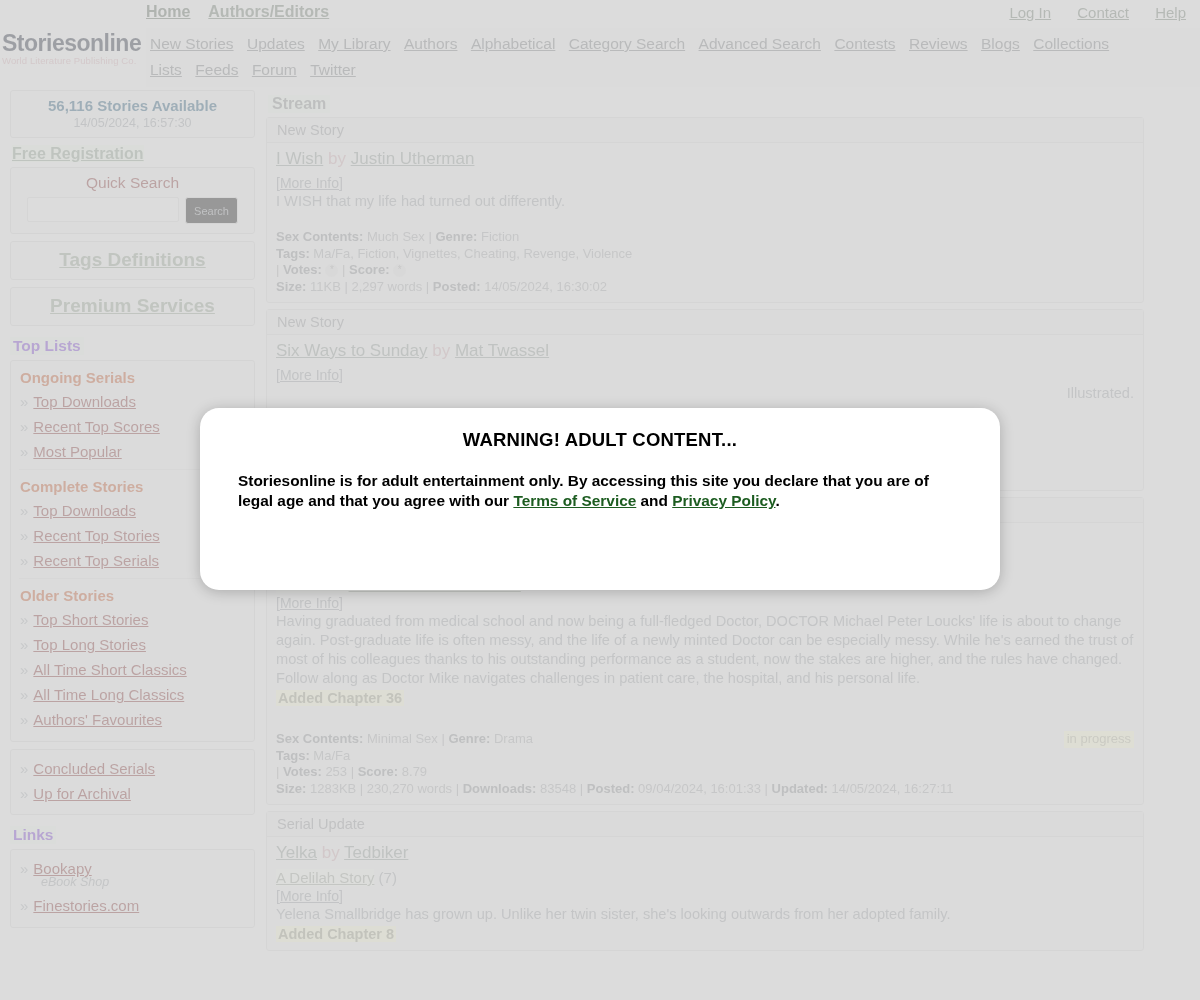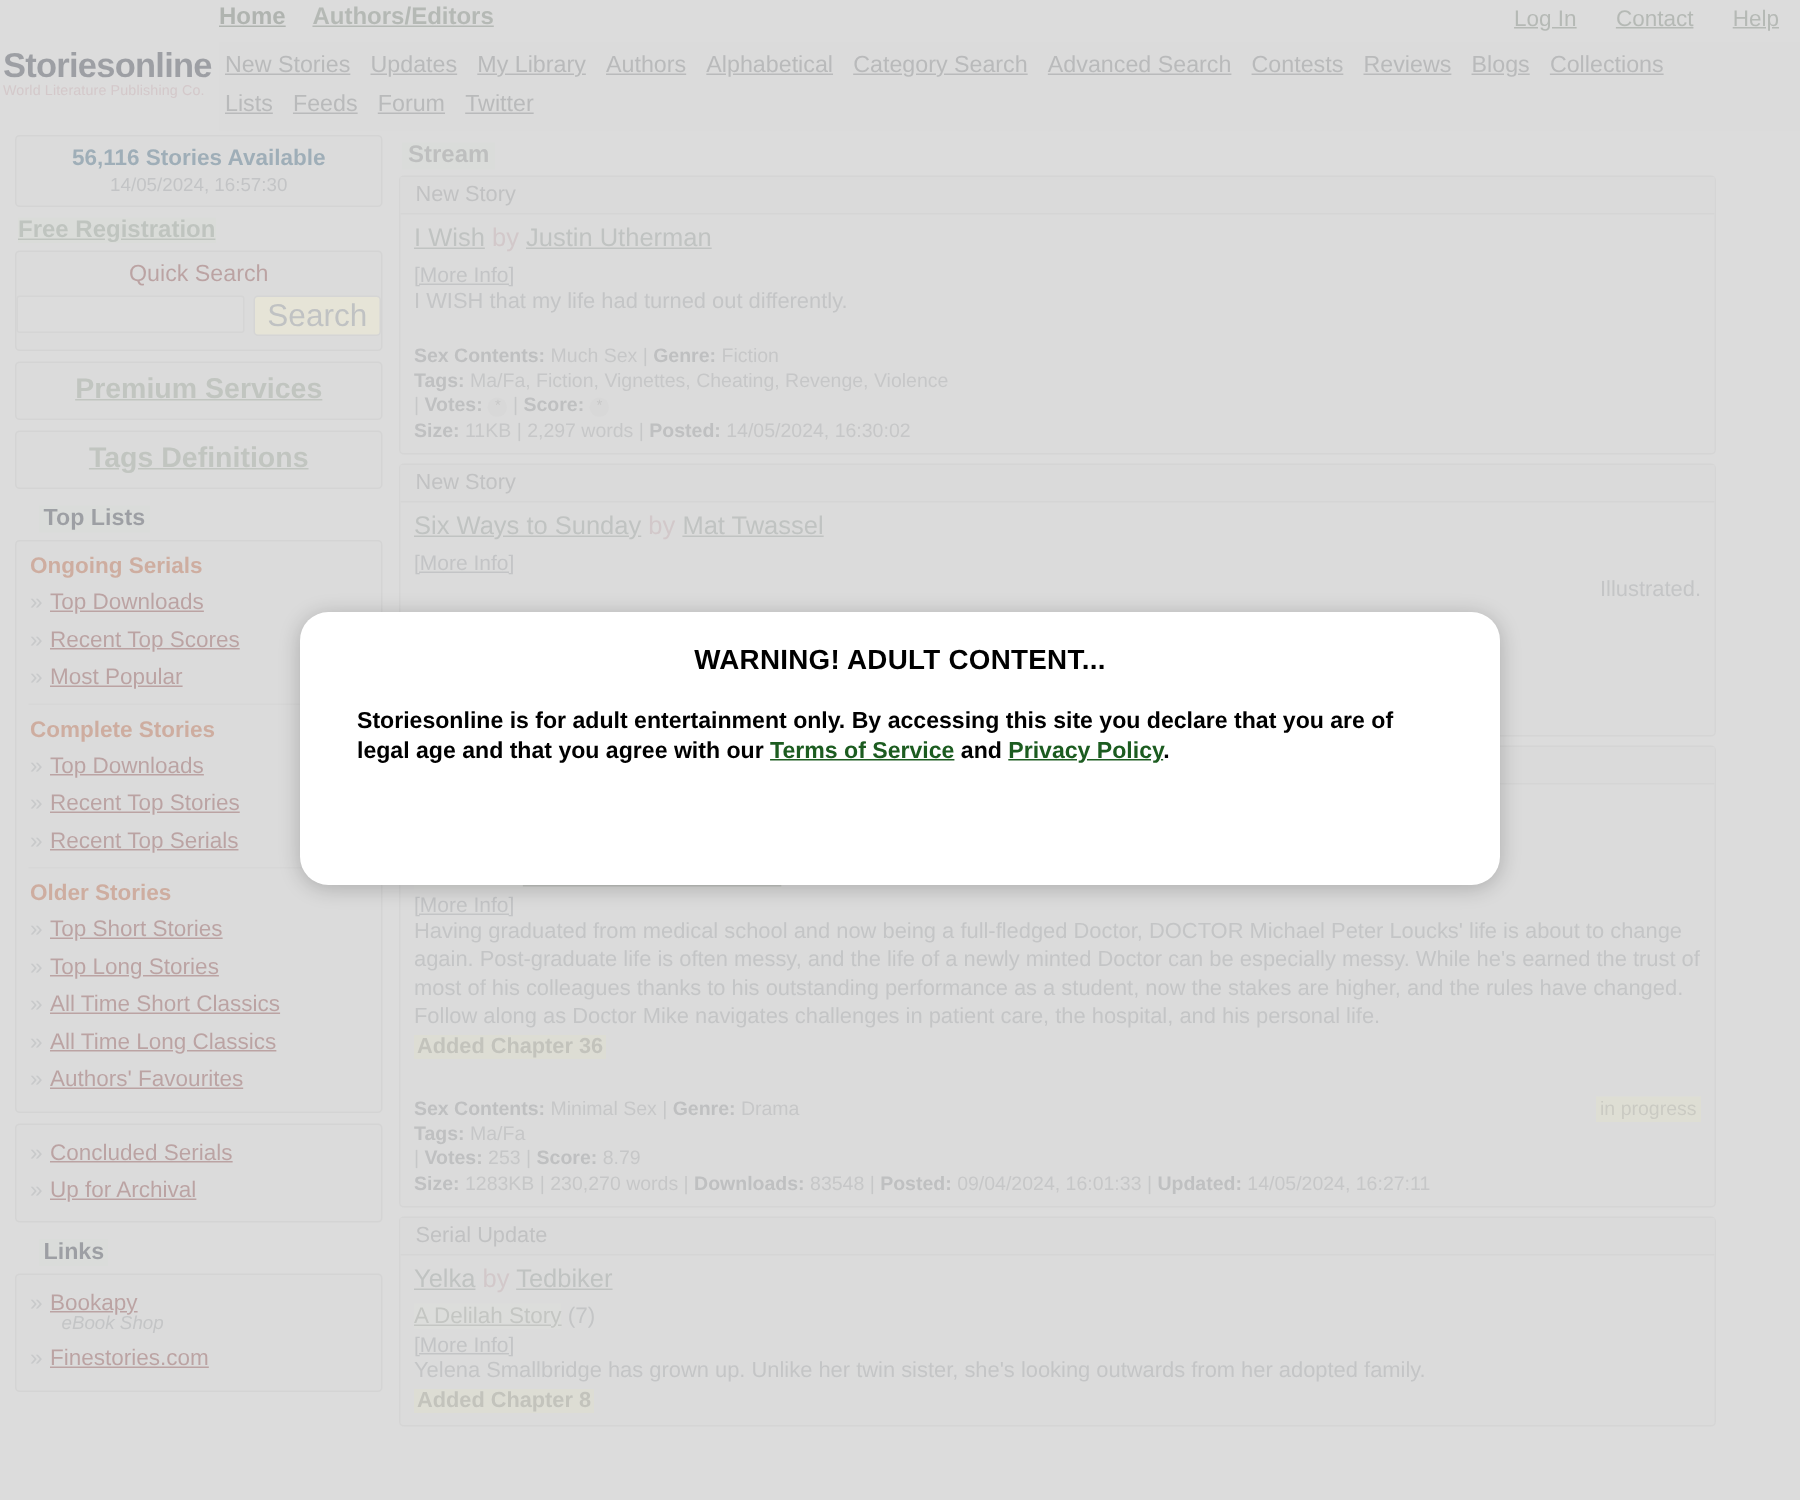--- a/index.html
+++ b/index.html
@@ -129,38 +129,38 @@
     border: 1px solid #c6c6c6;
     background: #dddddd;
     border-radius: 2px;
     font-size: 13px;
   }
   .qsearch button {
     margin-left: 6px;
     height: 27px;
     padding: 0 8px;
     border: 1px solid #c6c6c6;
-    background: #fef9c3;
+    background: #000000;
     border-radius: 3px;
-    font-size: 21px;
+    font-size: 11px;
     color: #82878c;
     font-family: "Liberation Sans", sans-serif;
     cursor: pointer;
   }
   .bigbtn {
     text-align: center;
     padding: 7px 8px 8px;
   }
   .bigbtn a { font-size: 19px; font-weight: bold; color: #83937f; }
   .sect-head {
-    font-size: 15.5px; font-weight: bold; color: #0f172a;
+    font-size: 15.5px; font-weight: bold; color: #6d28d9;
     background: #d6e0d4;
     display: inline-block;
     padding: 0 3px;
-    margin: 4px 0 5px 16px;
+    margin: 4px 0 5px 0;
   }
   .grp-title {
     font-size: 15px; font-weight: bold; color: #c2410c;
     margin: 3px 0 7px 1px;
   }
   .lnk-row {
     font-size: 15px; color: #8e9398;
     margin: 0 0 8px 1px;
   }
   .lnk-row .chev { color: #9aa0a5; margin-right: 5px; }
@@ -357,25 +357,25 @@
 
       <div class="sbox qsearch">
         <div class="title">Quick Search</div>
         <div class="qsearch-row">
           <input type="text" placeholder="" style="">
           <button>Search</button>
         </div>
       </div>
 
       <div class="sbox bigbtn">
+        <a>Tags Definitions</a>
+      </div>
+
+      <div class="sbox bigbtn">
         <a>Premium Services</a>
-      </div>
-
-      <div class="sbox bigbtn">
-        <a>Tags Definitions</a>
       </div>
 
       <div class="sect-head">Top Lists</div>
 
       <div class="sbox">
         <div class="grp-title">Ongoing Serials</div>
         <div class="lnk-row"><span class="chev">»</span><a>Top Downloads</a></div>
         <div class="lnk-row"><span class="chev">»</span><a>Recent Top Scores</a></div>
         <div class="lnk-row"><span class="chev">»</span><a>Most Popular</a></div>
 

